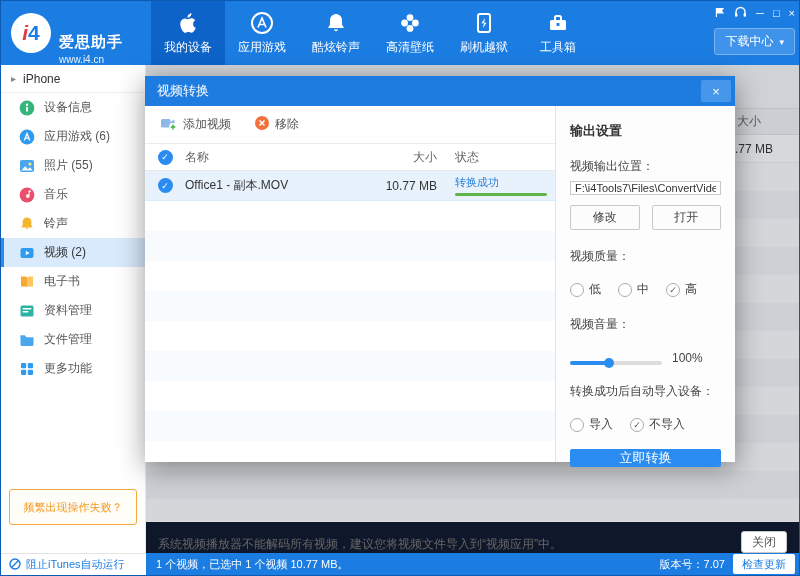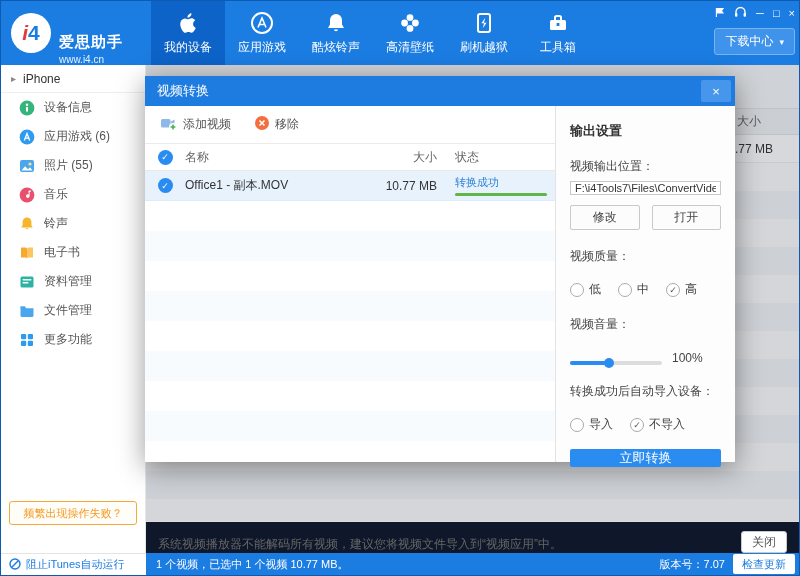--- a/index.html
+++ b/index.html
@@ -25,21 +25,21 @@
   .dl-btn { background:#3f93ea; border:1px solid #79b4f1; color:#fff; font-size:12px; padding:4px 10px; border-radius:3px; display:flex; gap:6px; align-items:center; cursor:pointer; }
   .dl-btn .caret { font-size:9px; }
 
   
   .sidebar { position:absolute; top:64px; left:0; width:145px; bottom:22px; background:#fff; border-right:1px solid #e4e6e8; z-index:10; }
   .dev-row { height:28px; display:flex; align-items:center; gap:7px; padding:0 10px; font-size:12px; color:#333; border-bottom:1px solid #eee; }
   .chev { color:#888; font-size:10px; }
   .side-item { height:29px; display:flex; align-items:center; gap:9px; padding-left:15px; font-size:12px; color:#555; cursor:pointer; border-left:3px solid transparent; }
   .side-item.selected { background:#d9eafc; border-left:3px solid #2a8cf0; color:#333; }
   .side-ico { width:16px; height:16px; flex:none; display:flex; align-items:center; justify-content:center; }
-  .help-btn { position:absolute; left:8px; bottom:28px; width:128px; height:24px; border:1px solid #f5a93d; color:#f59a23; background:#fffdf8; font-size:11px; border-radius:3px; display:flex; align-items:center; justify-content:center; cursor:pointer; }
+  .help-btn { position:absolute; left:8px; bottom:28px; width:128px; height:36px; border:1px solid #f5a93d; color:#f59a23; background:#fffdf8; font-size:11px; border-radius:3px; display:flex; align-items:center; justify-content:center; cursor:pointer; }
 
   
   .main { position:absolute; top:64px; left:145px; right:0; bottom:54px; background:#f0f1f3; }
   .main-toolbar { height:44px; background:#f7f8f9; border-bottom:1px solid #e2e4e6; }
   .tbl-hdr { height:26px; background:#f2f3f5; border-bottom:1px solid #e2e4e6; display:flex; align-items:center; justify-content:flex-end; padding-right:38px; font-size:12px; color:#666; }
   .tbl-row1 { height:28px; background:#fff; display:flex; align-items:center; justify-content:flex-end; padding-right:26px; font-size:12px; color:#333; border-bottom:1px solid #f0f0f0; }
   .tbl-stripes { position:absolute; left:0; right:0; top:98px; bottom:0; background:repeating-linear-gradient(to bottom,#fdfdfd 0 28px,#f4f6f8 28px 56px); }
   .overlay { position:absolute; top:64px; left:145px; right:0; bottom:54px; background:rgba(30,40,55,0.18); z-index:40; }
 
   
@@ -235,20 +235,29 @@
       <span>音乐</span>
     </div>
     <div class="side-item">
       <span class="side-ico">
         <svg width="16" height="16" viewBox="0 0 16 16" fill="#f7b52c">
             <path d="M8 1.4a4.4 4.4 0 0 0-4.4 4.4v3.4L2.3 11.5h11.4l-1.3-2.3V5.8A4.4 4.4 0 0 0 8 1.4z"></path>
             <path d="M6.5 12.3a1.6 1.6 0 0 0 3 0z"></path>
           </svg>
       </span>
       <span>铃声</span>
+    </div>
+    <div class="side-item selected">
+      <span class="side-ico">
+        <svg width="16" height="16" viewBox="0 0 16 16">
+            <rect x="1.5" y="3" width="13" height="10" rx="2" fill="#2f9bf0"></rect>
+            <path d="M6.8 5.7v4.6L10.6 8z" fill="#fff"></path>
+          </svg>
+      </span>
+      <span>视频 (2)</span>
     </div>
     <div class="side-item">
       <span class="side-ico">
         <svg width="16" height="16" viewBox="0 0 16 16">
             <path d="M2 2.5h4.5A1.5 1.5 0 0 1 8 4v9.6a1.3 1.3 0 0 0-1.3-1H2z" fill="#f7a833"></path>
             <path d="M14 2.5H9.5A1.5 1.5 0 0 0 8 4v9.6a1.3 1.3 0 0 1 1.3-1H14z" fill="#fbc55f"></path>
           </svg>
       </span>
       <span>电子书</span>
     </div>

